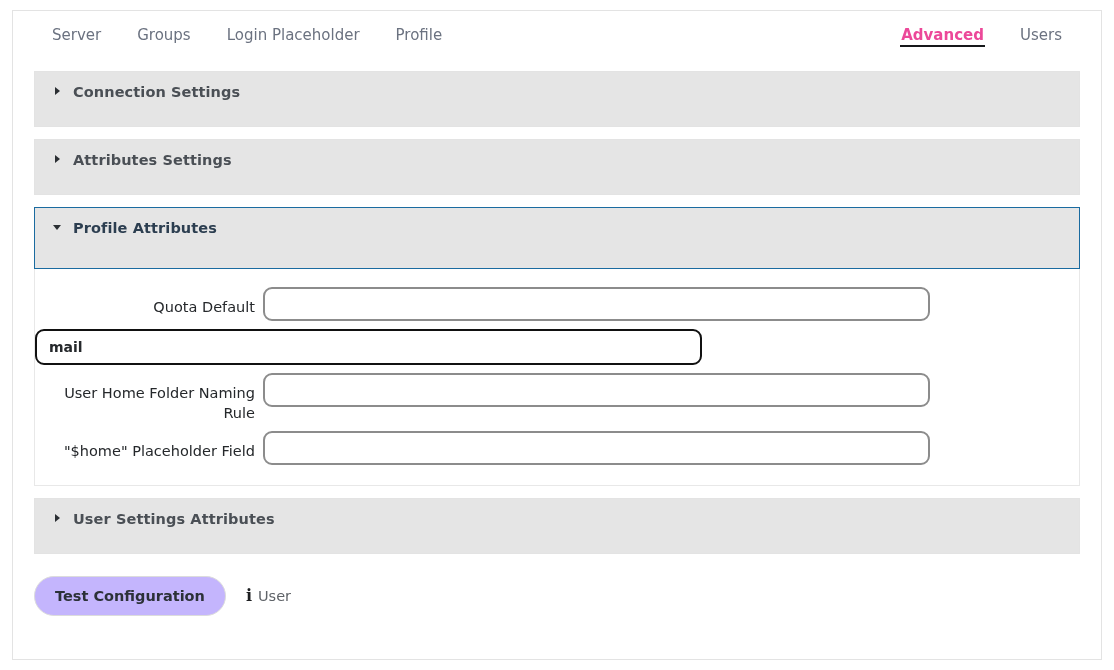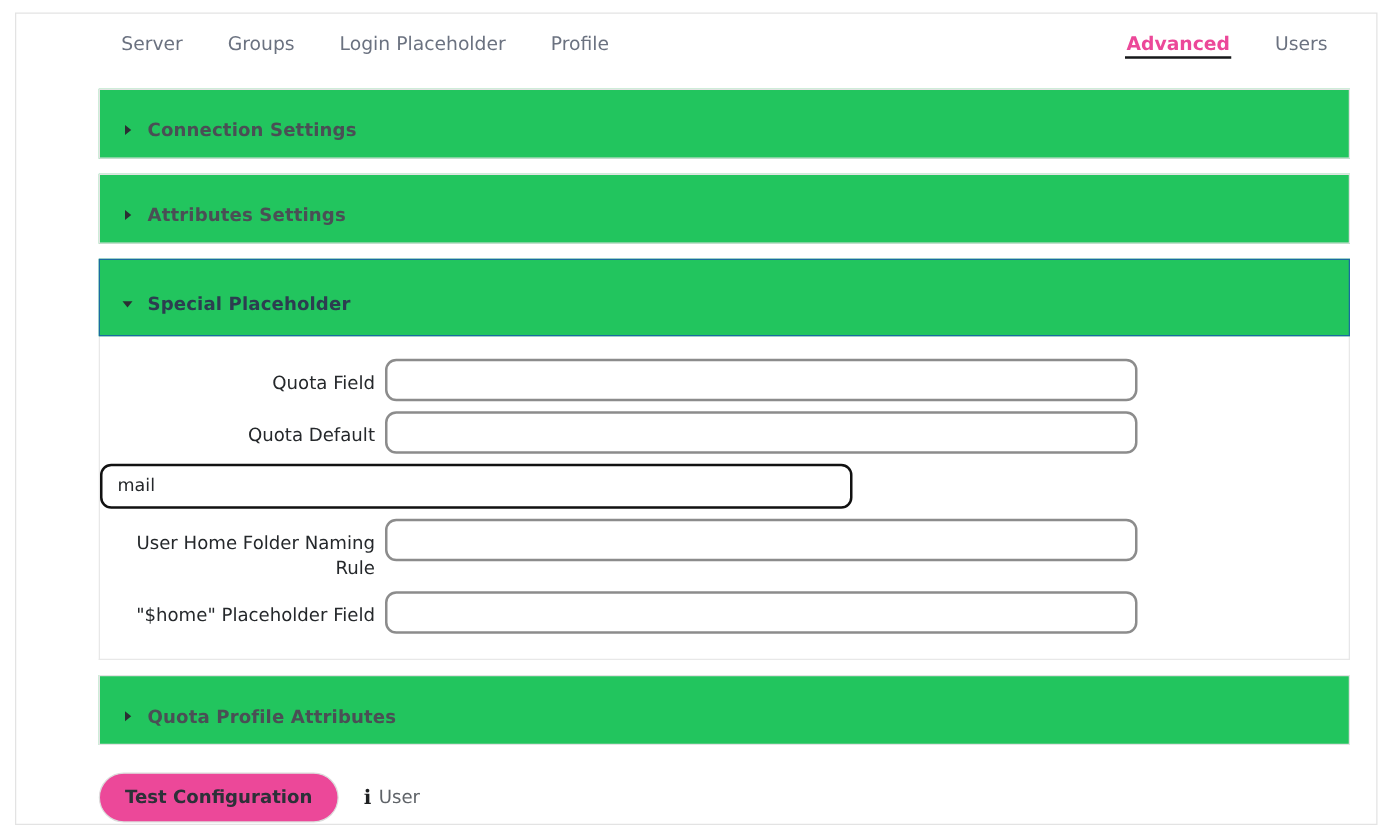--- a/index.html
+++ b/index.html
@@ -19,21 +19,20 @@
   
   .outer-panel {
     position: absolute;
     left: 12px;
     top: 10px;
     width: 1090px;
     height: 650px;
     box-sizing: border-box;
     border: 1px solid #e3e3e3;
     background: #ffffff;
-    padding-left: 45px;
   }
 
   
   .tabbar {
     position: relative;
     height: 48px;
     padding: 0 21px 0 21px;
     box-sizing: border-box;
   }
   .tabs-left {
@@ -78,25 +77,25 @@
     background: #16181a;
   }
 
   
   .sections {
     padding: 12px 21px 0 21px;
   }
   .section-card {
     box-sizing: border-box;
     border: 1px solid #e3e3e3;
-    background: #22c55e;
+    background: #e5e5e5;
     height: 56px;
     margin-bottom: 12px;
     display: flex;
-    align-items: center;
+    align-items: flex-start;
     position: relative;
   }
   .section-card.expanded {
     border: 1.5px solid #1a6ba0;
     margin-bottom: 0;
     height: 62px;
   }
   .section-header {
     display: flex;
     align-items: center;
@@ -163,47 +162,48 @@
     font-size: 14.5px;
     color: #25282b;
     line-height: 20px;
     padding-top: 10px;
     padding-right: 8px;
     box-sizing: border-box;
     flex: 0 0 auto;
   }
   .form-input {
     box-sizing: border-box;
-    width: 602px;
+    width: 667px;
     height: 34px;
     border: 2px solid #8c8c8c;
     border-radius: 9px;
     background: #ffffff;
     font-family: "DejaVu Sans", "Liberation Sans", sans-serif;
     font-size: 14px;
     color: #25282b;
     padding: 0 12px;
     outline: none;
+    font-weight: bold;
   }
   .form-input.focused {
     border-color: #111111;
     height: 36px;
   }
   .form-input::placeholder { color: #9aa0a6; }
 
   
   .footer {
     padding: 10px 21px 0 21px;
     display: flex;
     align-items: center;
     gap: 12px;
   }
   .btn-pill {
     box-sizing: border-box;
-    background: #ec4899;
+    background: #c4b5fd;
     border: 1px solid #dcdcdc;
     border-radius: 22px;
     height: 40px;
     padding: 0 20px;
     font-family: "DejaVu Sans", "Liberation Sans", sans-serif;
     font-size: 14.5px;
     font-weight: bold;
     color: #2c3138;
     cursor: pointer;
     display: inline-flex;
@@ -258,30 +258,26 @@
     <div class="section-card">
       <div class="section-header">
         <span class="caret"></span>
         <span class="section-title">Attributes Settings</span>
       </div>
     </div>
 
     <div class="section-card expanded">
       <div class="section-header">
         <span class="caret open"></span>
-        <span class="section-title">Special Placeholder</span>
+        <span class="section-title">Profile Attributes</span>
       </div>
     </div>
 
     <div class="section-body">
 
-      <div class="form-row">
-        <div class="form-label">Quota Field</div>
-        <input class="form-input" type="text" value="" style="">
-      </div>
 
       <div class="form-row">
         <div class="form-label">Quota Default</div>
         <input class="form-input" type="text" value="" style="">
       </div>
 
       <div class="form-row">
         <input class="form-input focused" type="text" value="mail" style="">
       </div>
 
@@ -293,21 +289,21 @@
       <div class="form-row">
         <div class="form-label">"$home" Placeholder Field</div>
         <input class="form-input" type="text" value="" style="">
       </div>
 
     </div>
 
     <div class="section-card">
       <div class="section-header">
         <span class="caret"></span>
-        <span class="section-title">Quota Profile Attributes</span>
+        <span class="section-title">User Settings Attributes</span>
       </div>
     </div>
 
   </div>
 
   <div class="footer">
     <button class="btn-pill">Test Configuration</button>
     <span class="help-link">
       <span class="info-icon">i</span>
       <span class="help-text">User</span>

